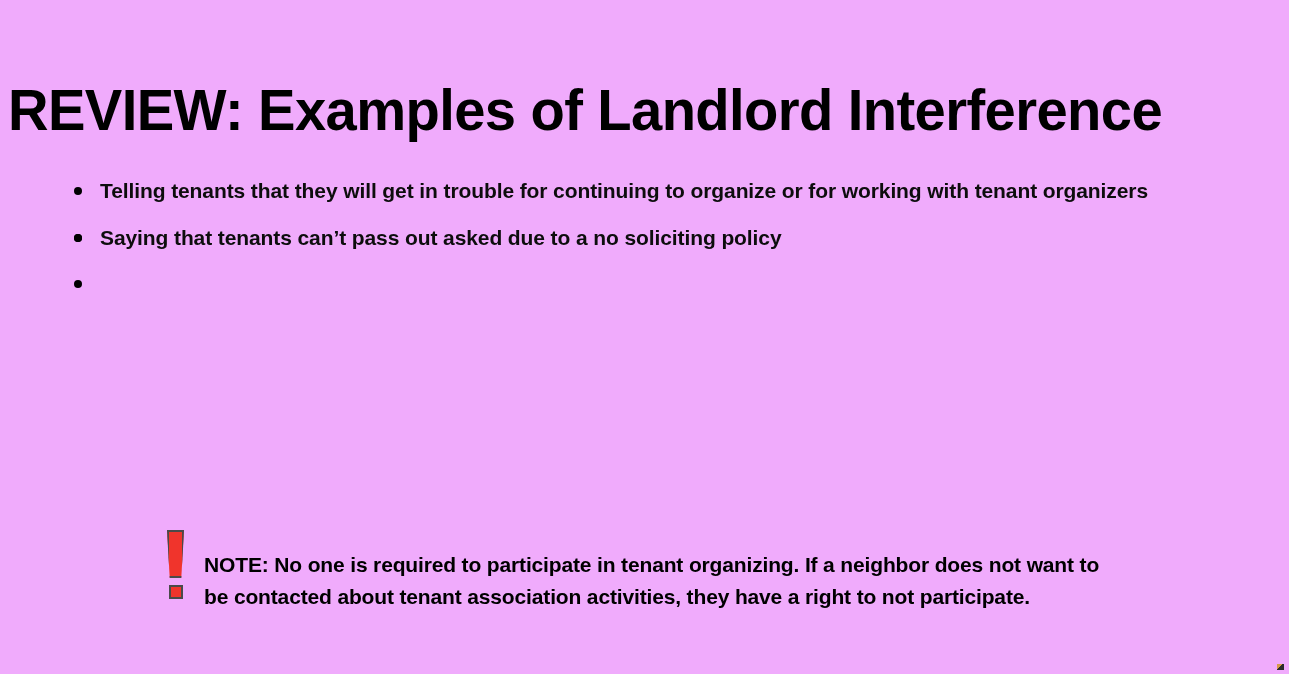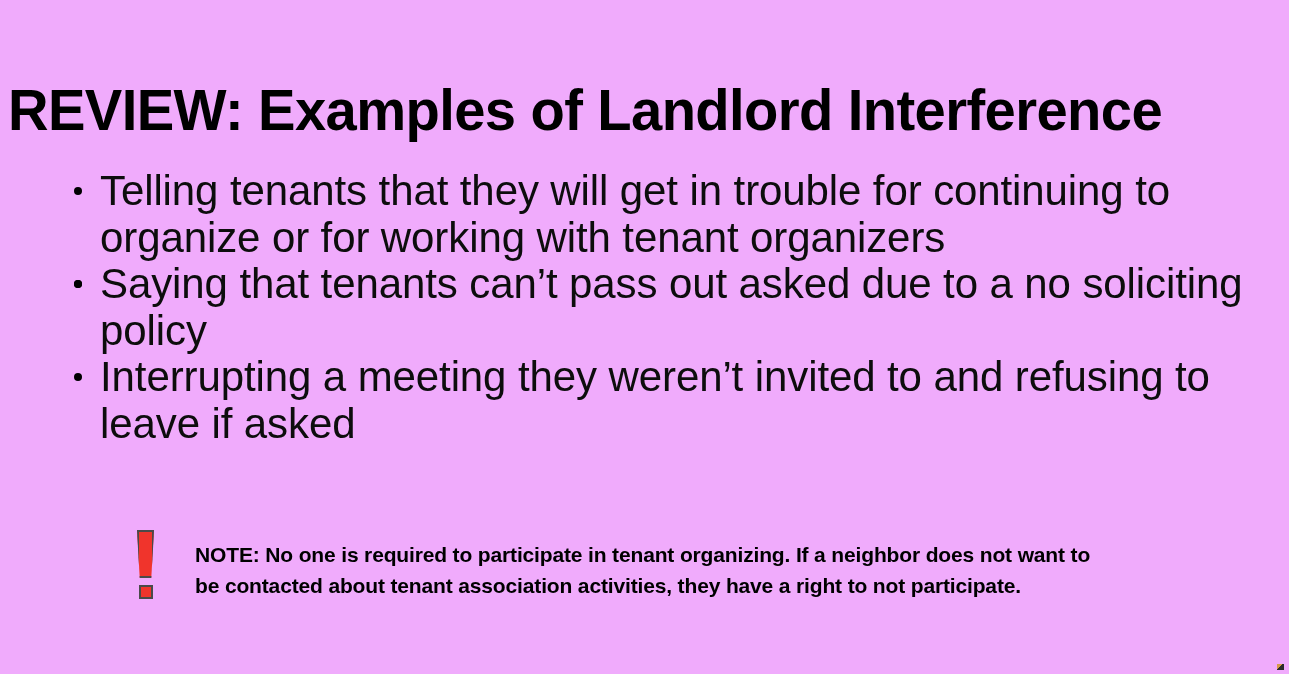--- a/index.html
+++ b/index.html
@@ -42,45 +42,44 @@
     left: 66px;
     top: 168px;
     width: 1195px;
     list-style: none;
     margin: 0;
     padding: 0;
   }
   #bullet-list li {
     position: relative;
     padding-left: 34px;
-    font-size: 42px;
+    font-size: 21px;
     line-height: 46.5px;
-    font-weight: 400;
+    font-weight: 700;
     color: #0d0d0d;
     letter-spacing: -0.1px;
   }
   #bullet-list li .bullet-dot {
     position: absolute;
     left: 8px;
     top: 19px;
     width: 8px;
     height: 8px;
     background: #000000;
     border-radius: 50%;
   }
 
   
   #note-block {
     position: absolute;
-    left: 134px;
+    left: 164px;
     top: 528px;
     width: 960px;
     display: flex;
-    align-items: center;
-    gap: 21px;
+    align-items: flex-end;
   }
   #note-icon {
     position: relative;
     width: 24px;
     height: 82px;
     flex: 0 0 24px;
     margin-top: 2px;
   }
   #note-icon .bang-bar {
     position: absolute;
@@ -137,21 +136,20 @@
     </li>
     <li>
       <span class="bullet-dot"></span>
     </li>
     <li>
       <span class="bullet-dot"></span>
       <span>Saying that tenants can’t pass out asked due to a no soliciting policy</span>
     </li>
     <li>
       <span class="bullet-dot"></span>
-      <span>Interrupting a meeting they weren’t invited to and refusing to leave if asked</span>
     </li>
   </ul>
 
   <div id="note-block">
     <div id="note-icon">
       <span class="bang-bar"></span>
       <span class="bang-dot"></span>
     </div>
     <div id="note-text">NOTE: No one is required to participate in tenant organizing. If a neighbor does not want to be contacted about tenant association activities, they have a right to not participate.</div>
   </div>

